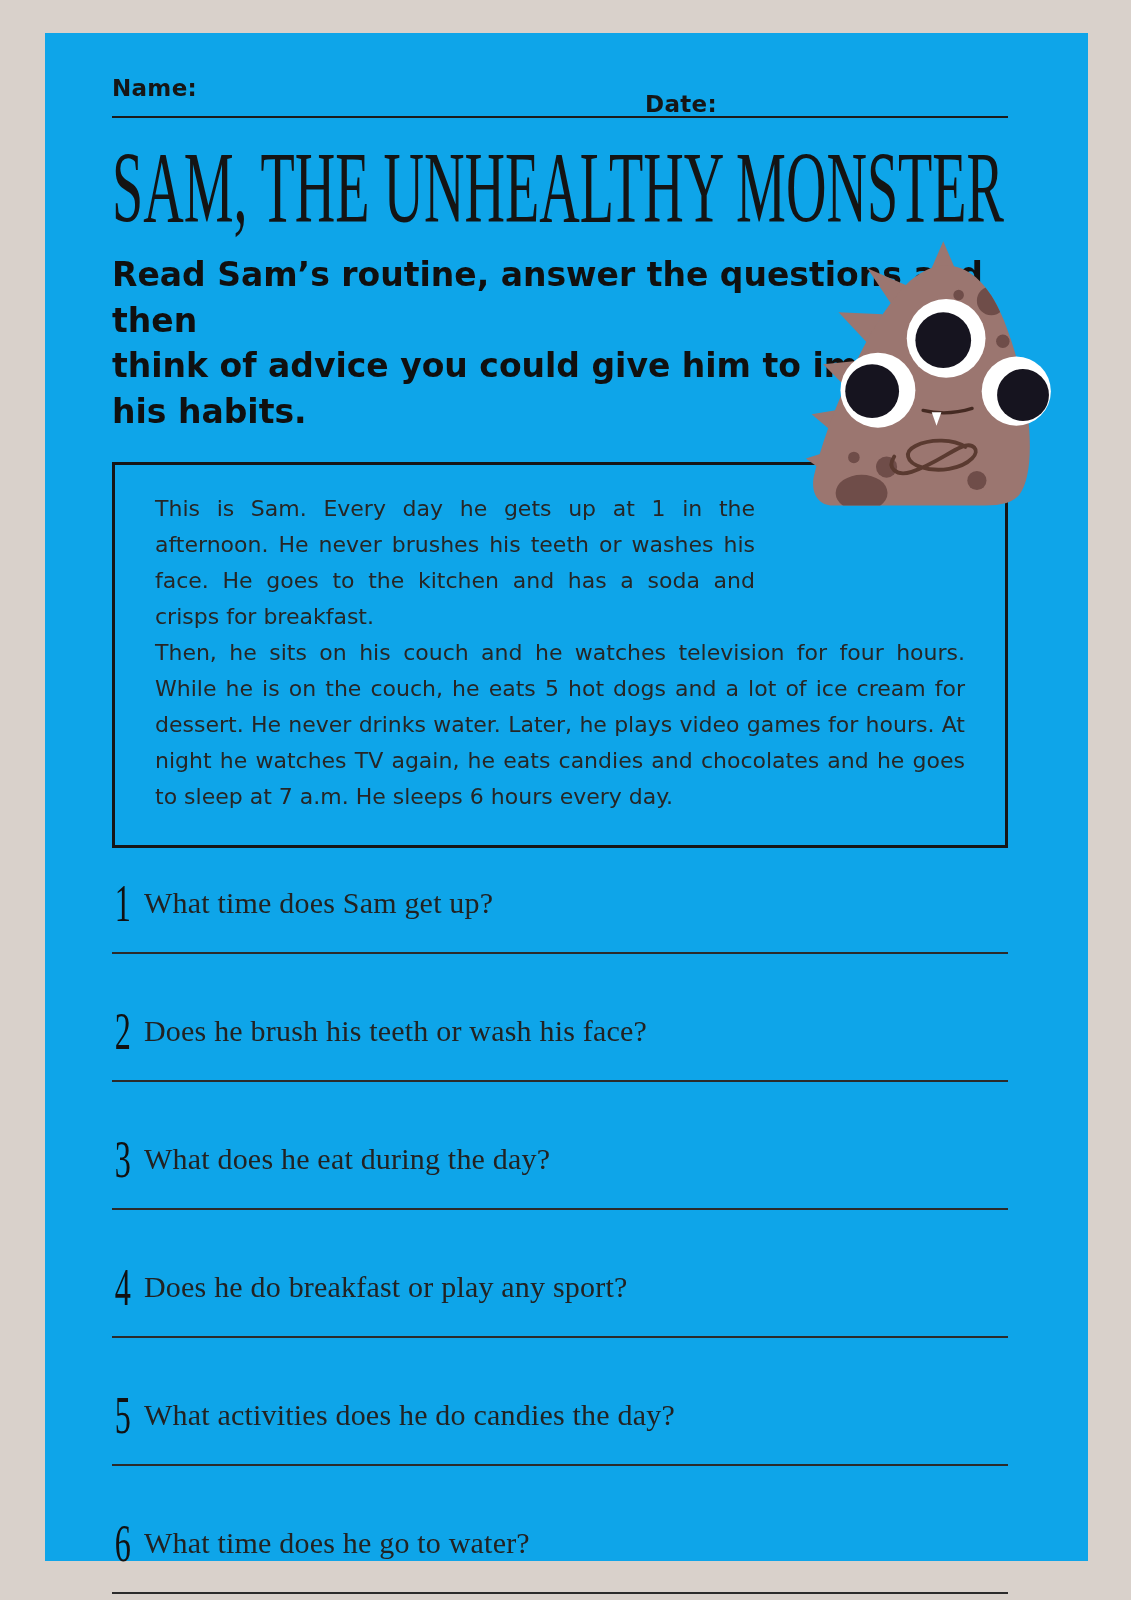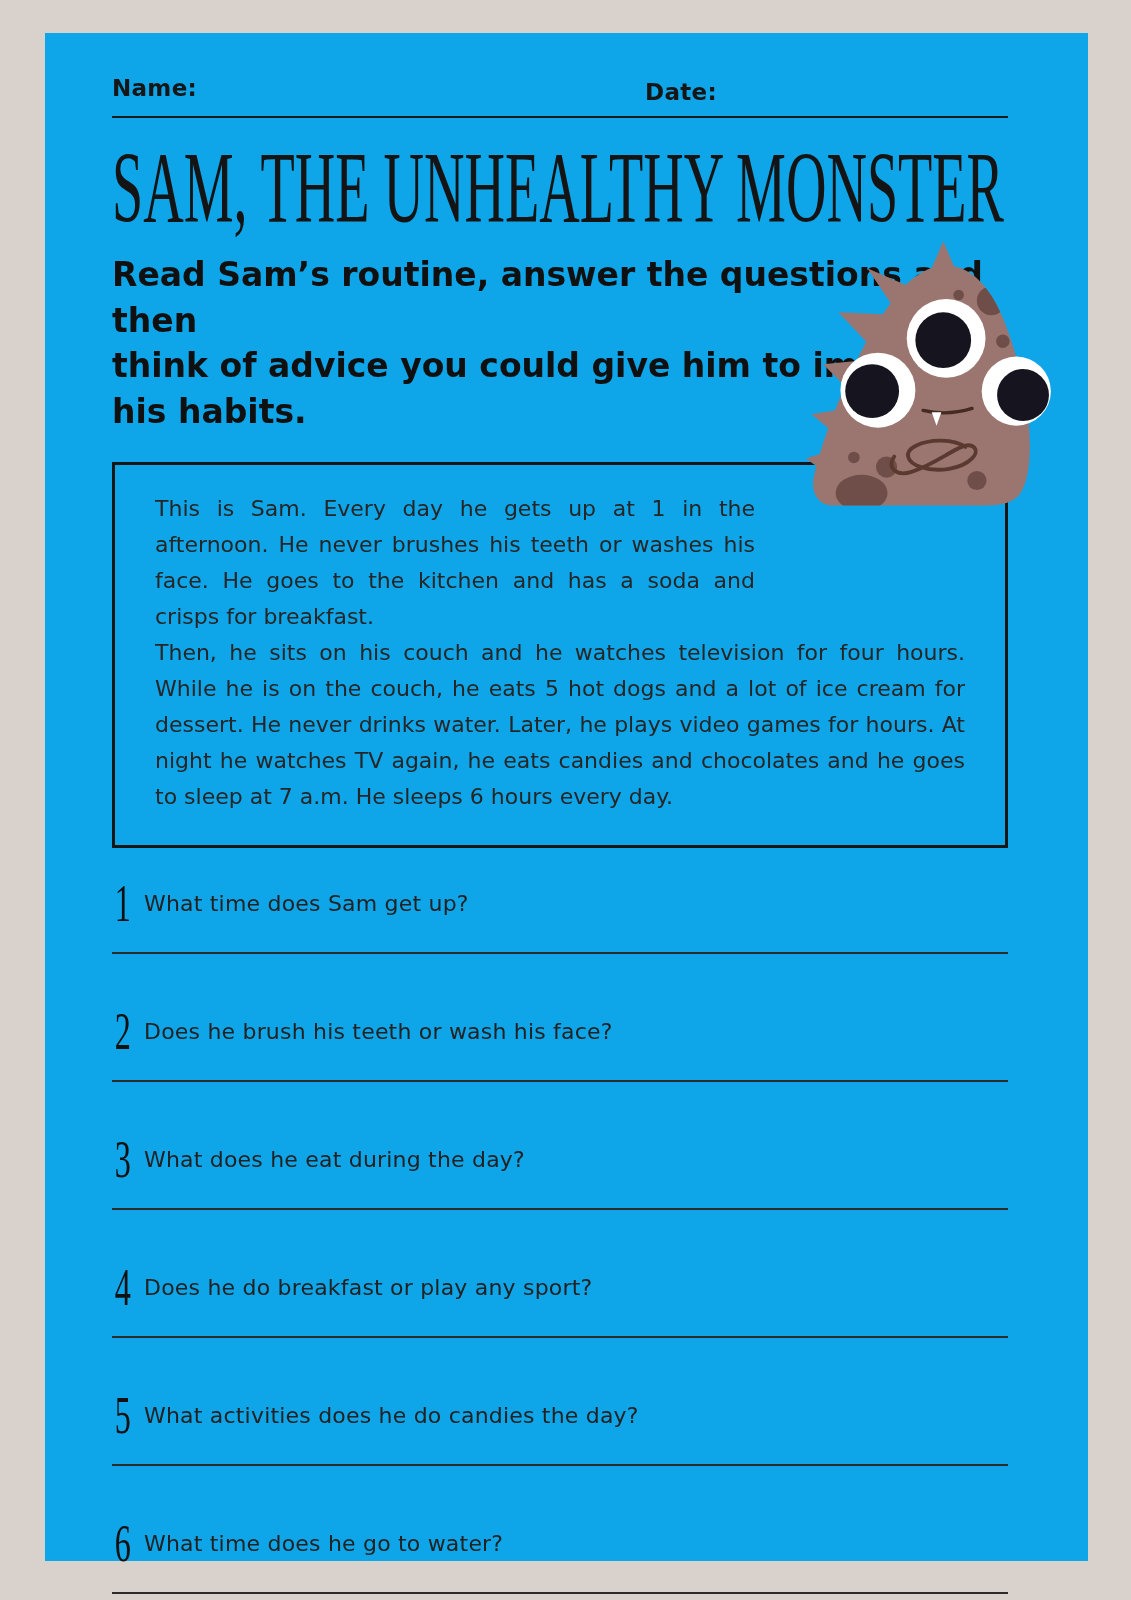--- a/index.html
+++ b/index.html
@@ -12,21 +12,21 @@
   }
   .frame { width: 1131px; height: 1600px; padding: 33px 43px 39px 45px; }
   .page {
     background: #0ea5e9; width: 100%; height: 100%;
     padding: 42px 80px 0 67px; position: relative;
   }
 
   
   .header-row { position: relative; height: 32px; }
   .field-label { font-size: 23px; font-weight: 600; letter-spacing: 0.3px; color: #161616; }
-  .date-label { position: absolute; left: 533px; top: 4px; }
+  .date-label { position: absolute; left: 533px; top: 16px; }
   .header-line { border-top: 2px solid #1b1b1b; margin-top: 9px; }
 
   
   .title-wrap { margin-top: 28px; text-decoration: underline; }
   .title-svg { display: block; width: 896px; height: 92px; overflow: visible; }
   .title-svg text {
     font-family: "Liberation Serif", "DejaVu Serif", serif;
     font-weight: 500; fill: #141414;
   }
 
@@ -49,21 +49,21 @@
   .questions { margin-top: 32px; }
   .q-block + .q-block { margin-top: 54px; }
   .q-row { display: flex; align-items: center; height: 46px; }
   .q-num {
     font-family: "Liberation Serif", "DejaVu Serif", serif;
     font-size: 46px; color: #111;
     display: inline-block; width: 18px; text-align: center;
     transform: scale(0.7, 1.15); transform-origin: center;
     flex: 0 0 18px; margin-right: 14px;
   }
-  .q-text { font-size: 22px; color: #222; letter-spacing: 0.2px; }
+  .q-text { font-size: 30px; color: #222; letter-spacing: 0.2px; font-family: Liberation Serif, serif; }
   .answer-line { border-top: 2px solid #2b2b2b; margin-top: 26px; }
 </style>
 </head>
 <body>
 
 <div class="frame">
   <div class="page">
 
     <div class="header-row">
       <span class="field-label">Name:</span>

